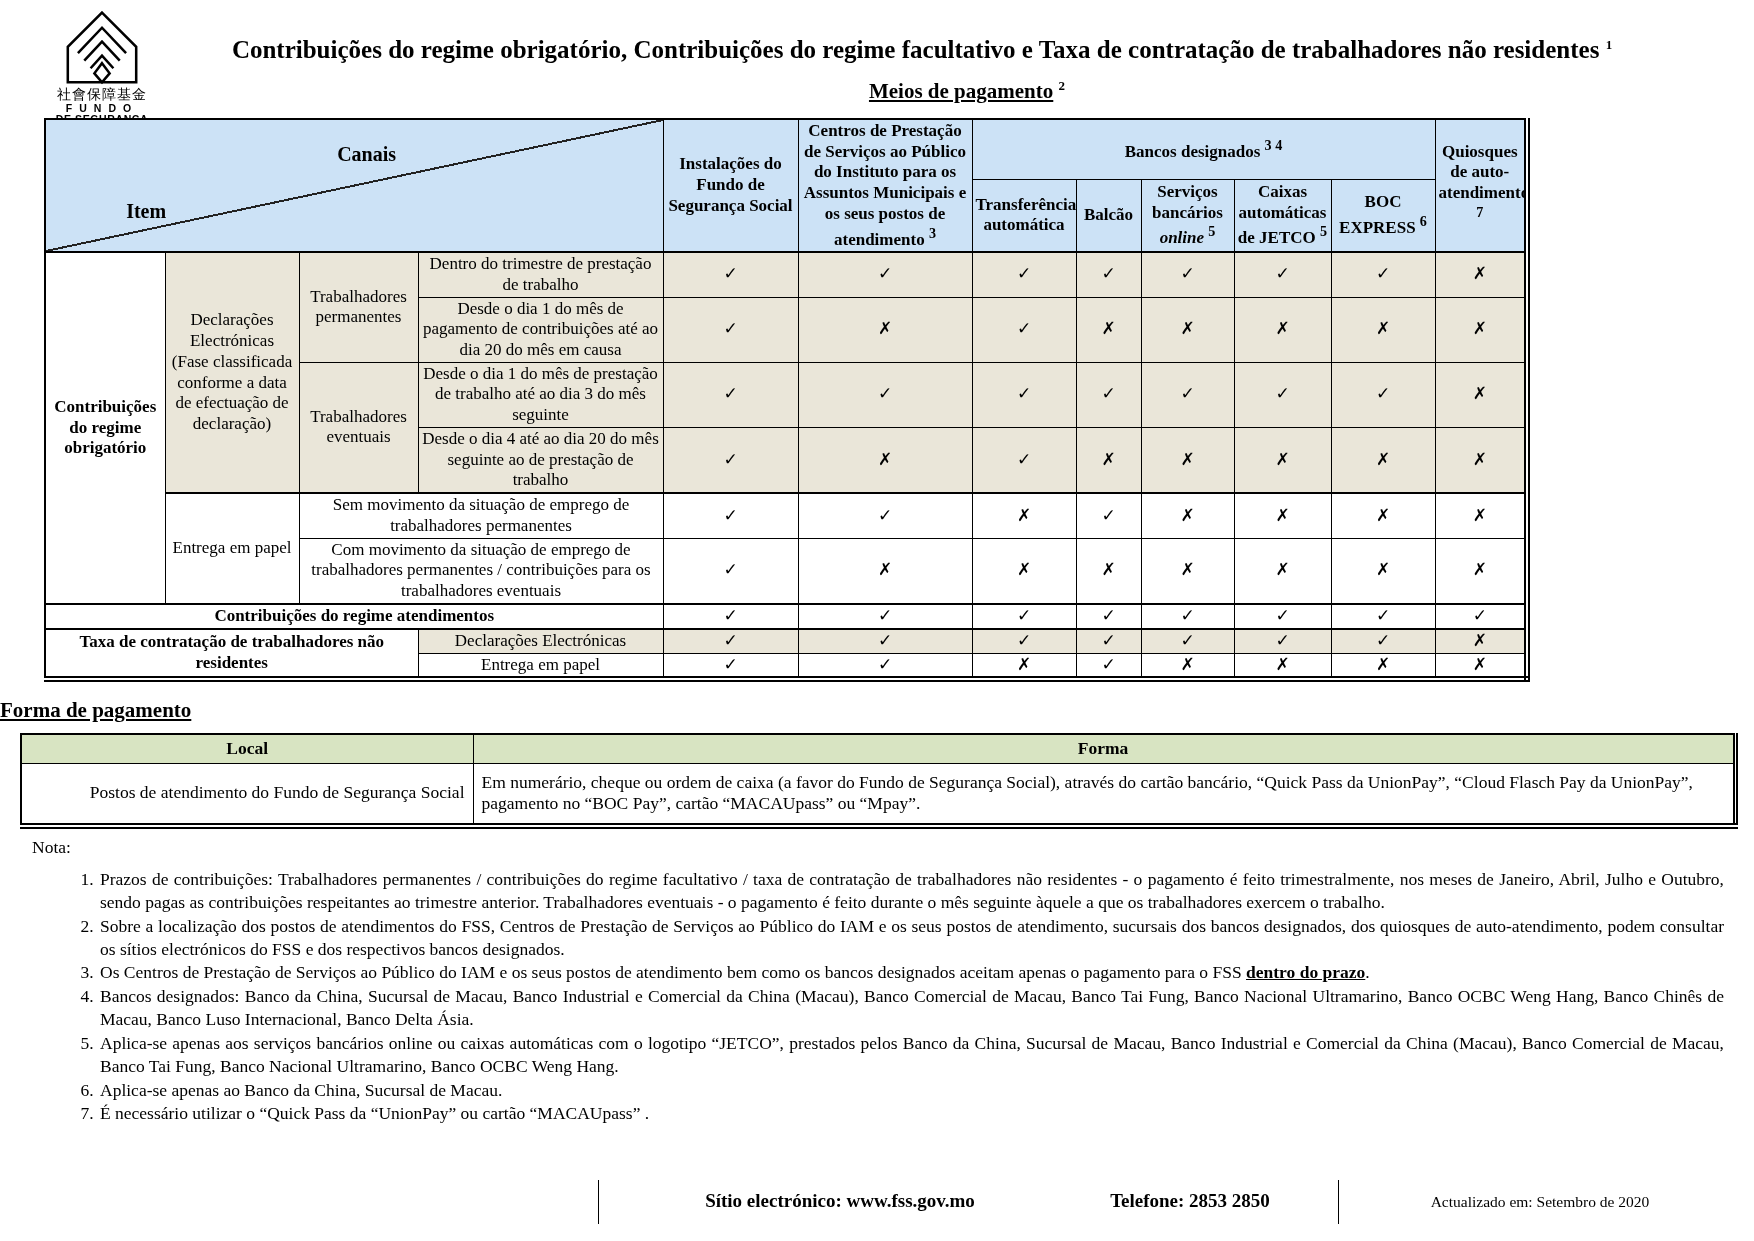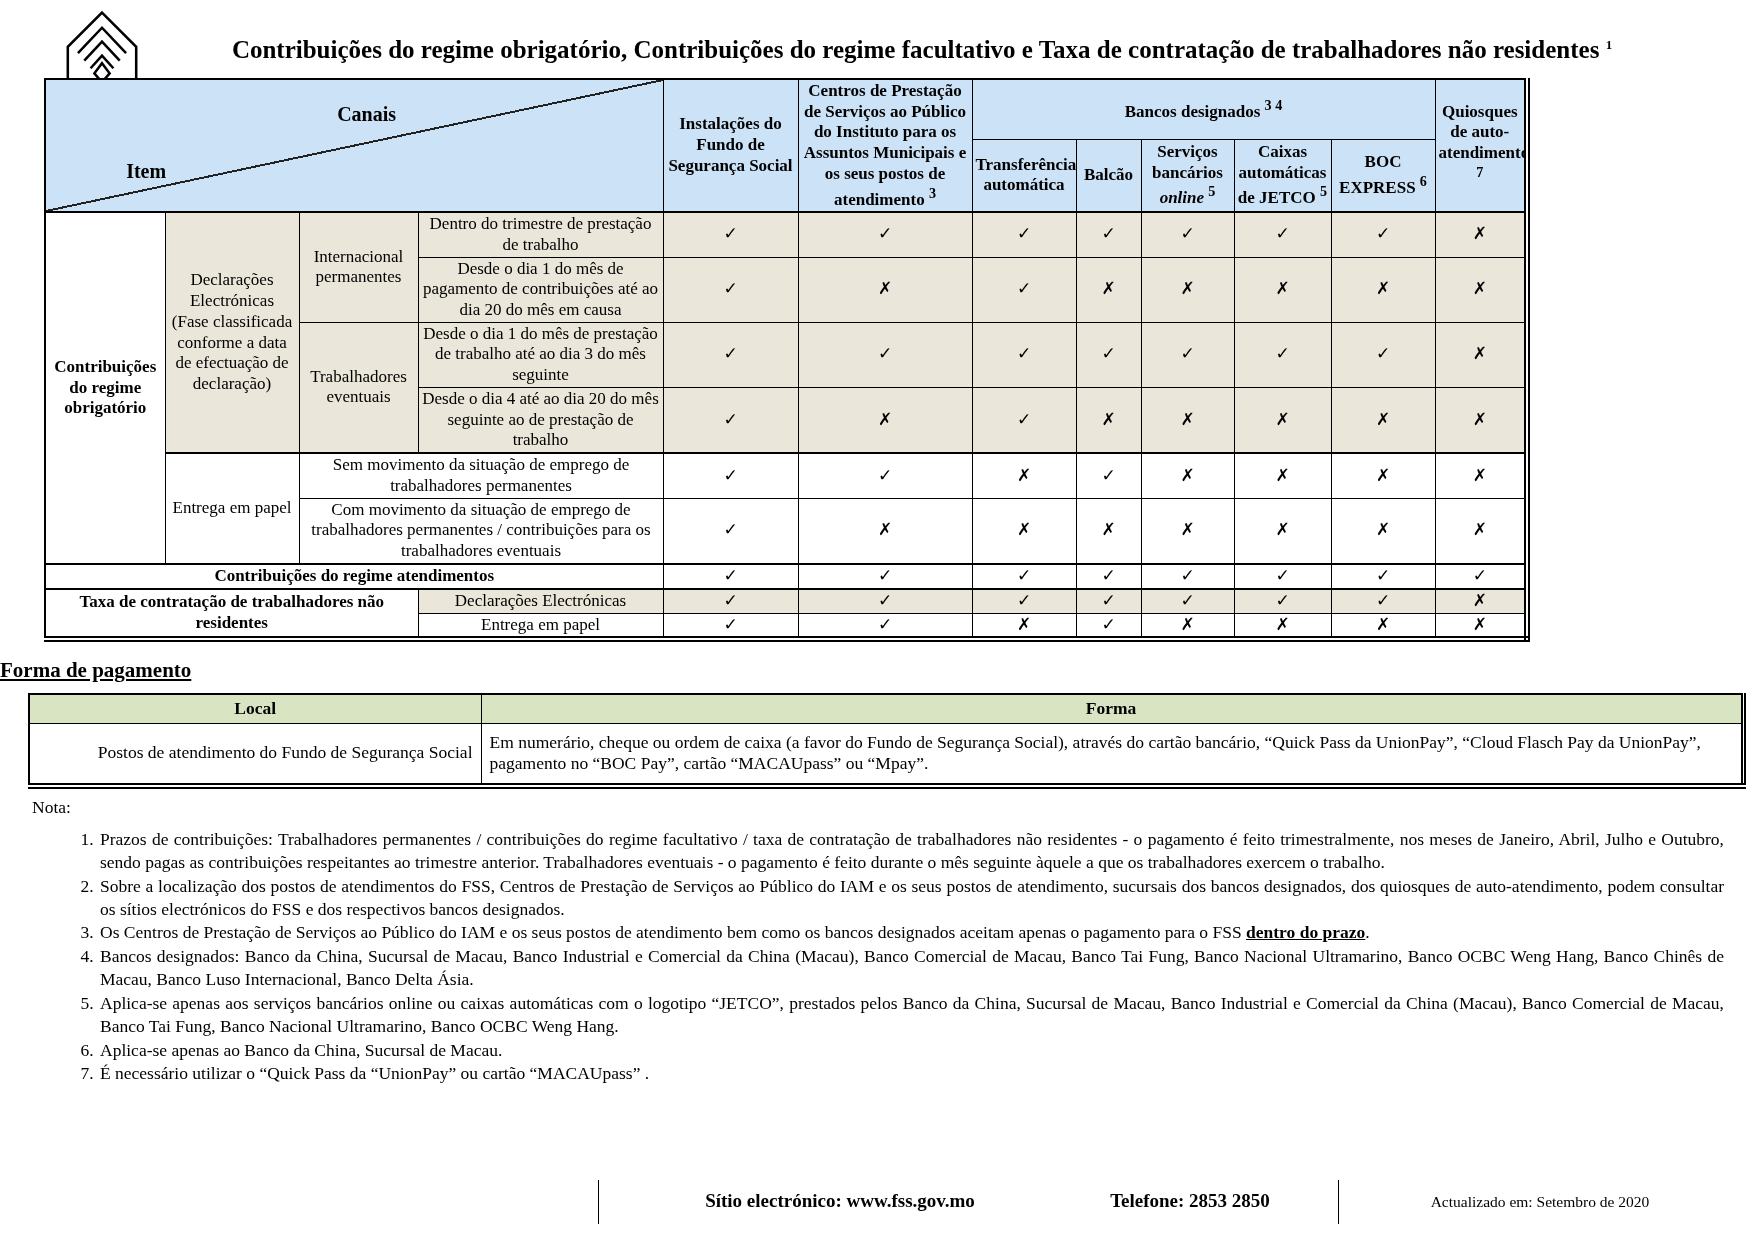--- a/index.html
+++ b/index.html
@@ -37,21 +37,21 @@
       position:relative;}
   .corner .canais{position:absolute;top:22px;left:52%;transform:translateX(-50%);
                   font-size:20px;font-weight:bold;}
   .corner .item{position:absolute;bottom:28px;left:13%;font-size:20px;font-weight:bold;}
   .mark{font-size:17px;}
   td.it i{font-style:italic;}
 
   
   .forma-title{margin-top:16px;text-align:left;font-size:21px;font-weight:bold;}
   .forma-title .u{text-decoration:underline;}
-  .forma-table{border-collapse:collapse;margin:10px 0 0 28px;table-layout:fixed;width:1714px;
+  .forma-table{border-collapse:collapse;margin:10px 0 0 20px;table-layout:fixed;width:1714px;
                border:2px solid #000;border-right:5px double #000;border-bottom:6px double #000;}
   .forma-table td{border:1px solid #000;font-size:17.5px;line-height:1.25;padding:3px 8px;vertical-align:middle;}
   .forma-table td.fhead{background:#d8e4c2;font-weight:bold;text-align:center;}
   .forma-table td.local{text-align:right;}
   .forma-table td.forma{text-align:left;}
 
   
   .notes{margin:8px 30px 0 30px;font-size:17.5px;}
   .notes .nota-head{margin-left:2px;}
   .notes ol{margin:10px 0 0 0;padding-left:68px;}
@@ -83,20 +83,21 @@
     </g>
   </svg>
   <div class="cjk">社會保障基金</div>
   <div class="lat l1">FUNDO</div>
   <div class="lat l2">DE SEGURANÇA</div>
   <div><span class="lat l3">SOCIAL</span></div>
 </div>
 
 <div class="titlebar">
   <div class="doc-title"><span>Contribuições do regime obrigatório, Contribuições do regime facultativo e Taxa de contratação de trabalhadores não residentes</span> <sup>1</sup></div>
+  <div class="subtitle"><span class="u">Meios de pagamento</span> <sup>2</sup></div>
 </div>
 
 <table class="main-table">
   <colgroup>
     <col style="width:120px">
       <col style="width:134px">
       <col style="width:119px">
       <col style="width:245px">
     <col style="width:135px">
       <col style="width:174px">
@@ -123,21 +124,21 @@
     <td class="hcell">Balcão</td>
     <td class="hcell it"><span>Serviços bancários </span><i>online</i> <sup>5</sup></td>
     <td class="hcell"><span>Caixas automáticas de JETCO</span> <sup>5</sup></td>
     <td class="hcell"><span>BOC EXPRESS</span> <sup>6</sup></td>
   </tr>
 
   <tr style="height:43px" class="bt">
     <td class="b" rowspan="6">Contribuições do regime obrigatório</td>
     <td class="bg prewrap" rowspan="4">Declarações Electrónicas
 (Fase classificada conforme a data de efectuação de declaração)</td>
-    <td class="bg" rowspan="2">Internacional permanentes</td>
+    <td class="bg" rowspan="2">Trabalhadores permanentes</td>
     <td class="bg">Dentro do trimestre de prestação de trabalho</td>
     <td class="bg mark">✓</td>
     <td class="bg mark">✓</td>
     <td class="bg mark">✓</td>
     <td class="bg mark">✓</td>
     <td class="bg mark">✓</td>
     <td class="bg mark">✓</td>
     <td class="bg mark">✓</td>
     <td class="bg mark">✗</td>
   </tr>

